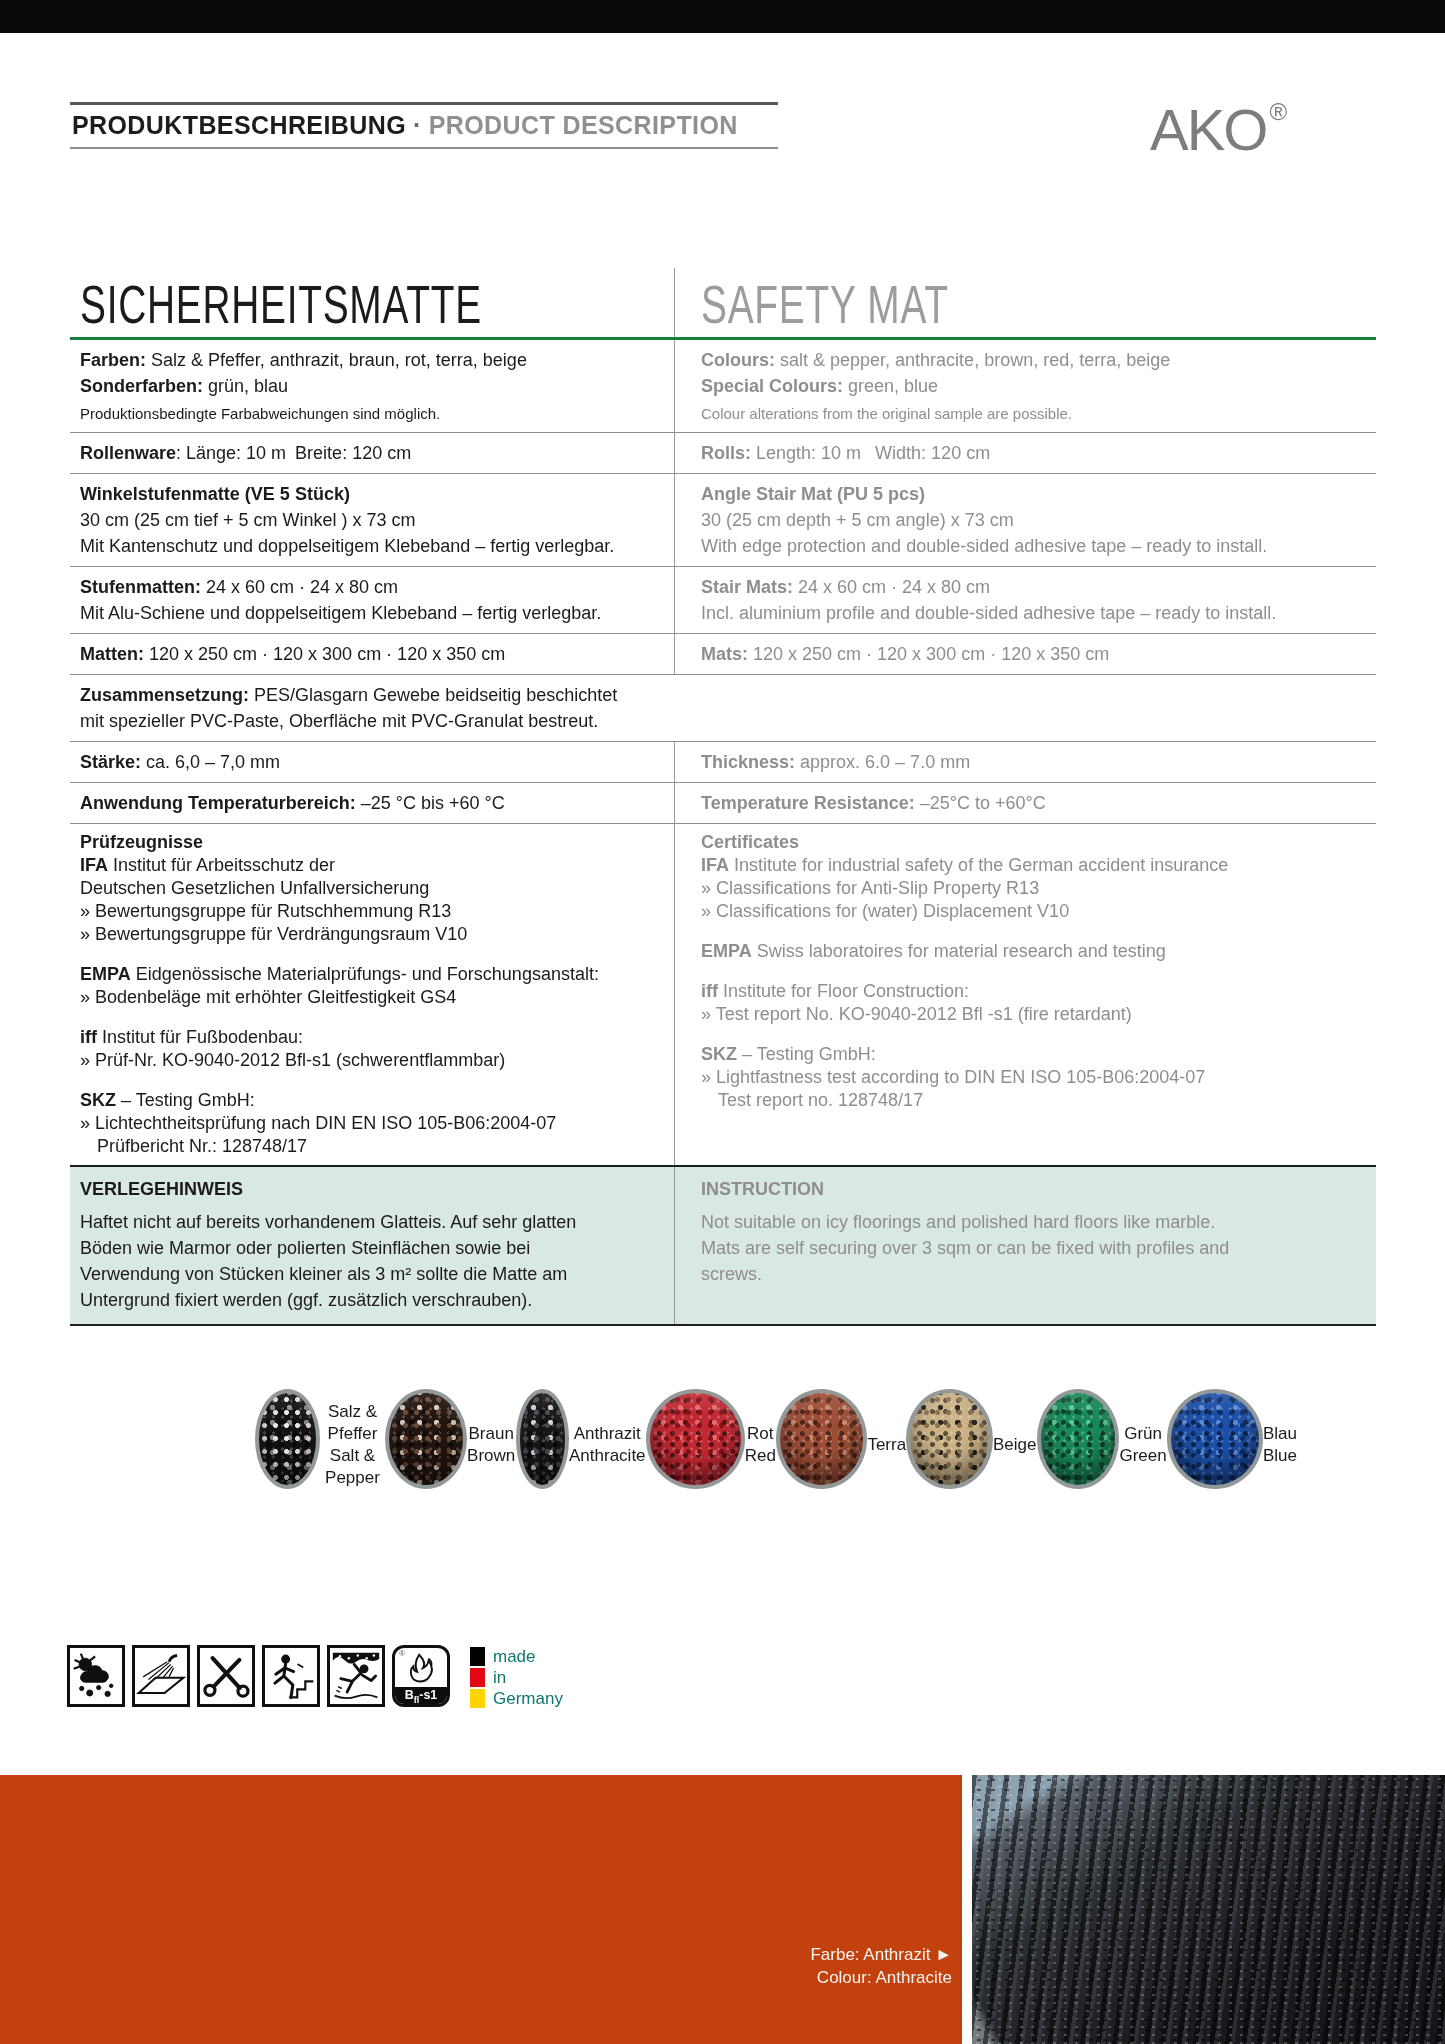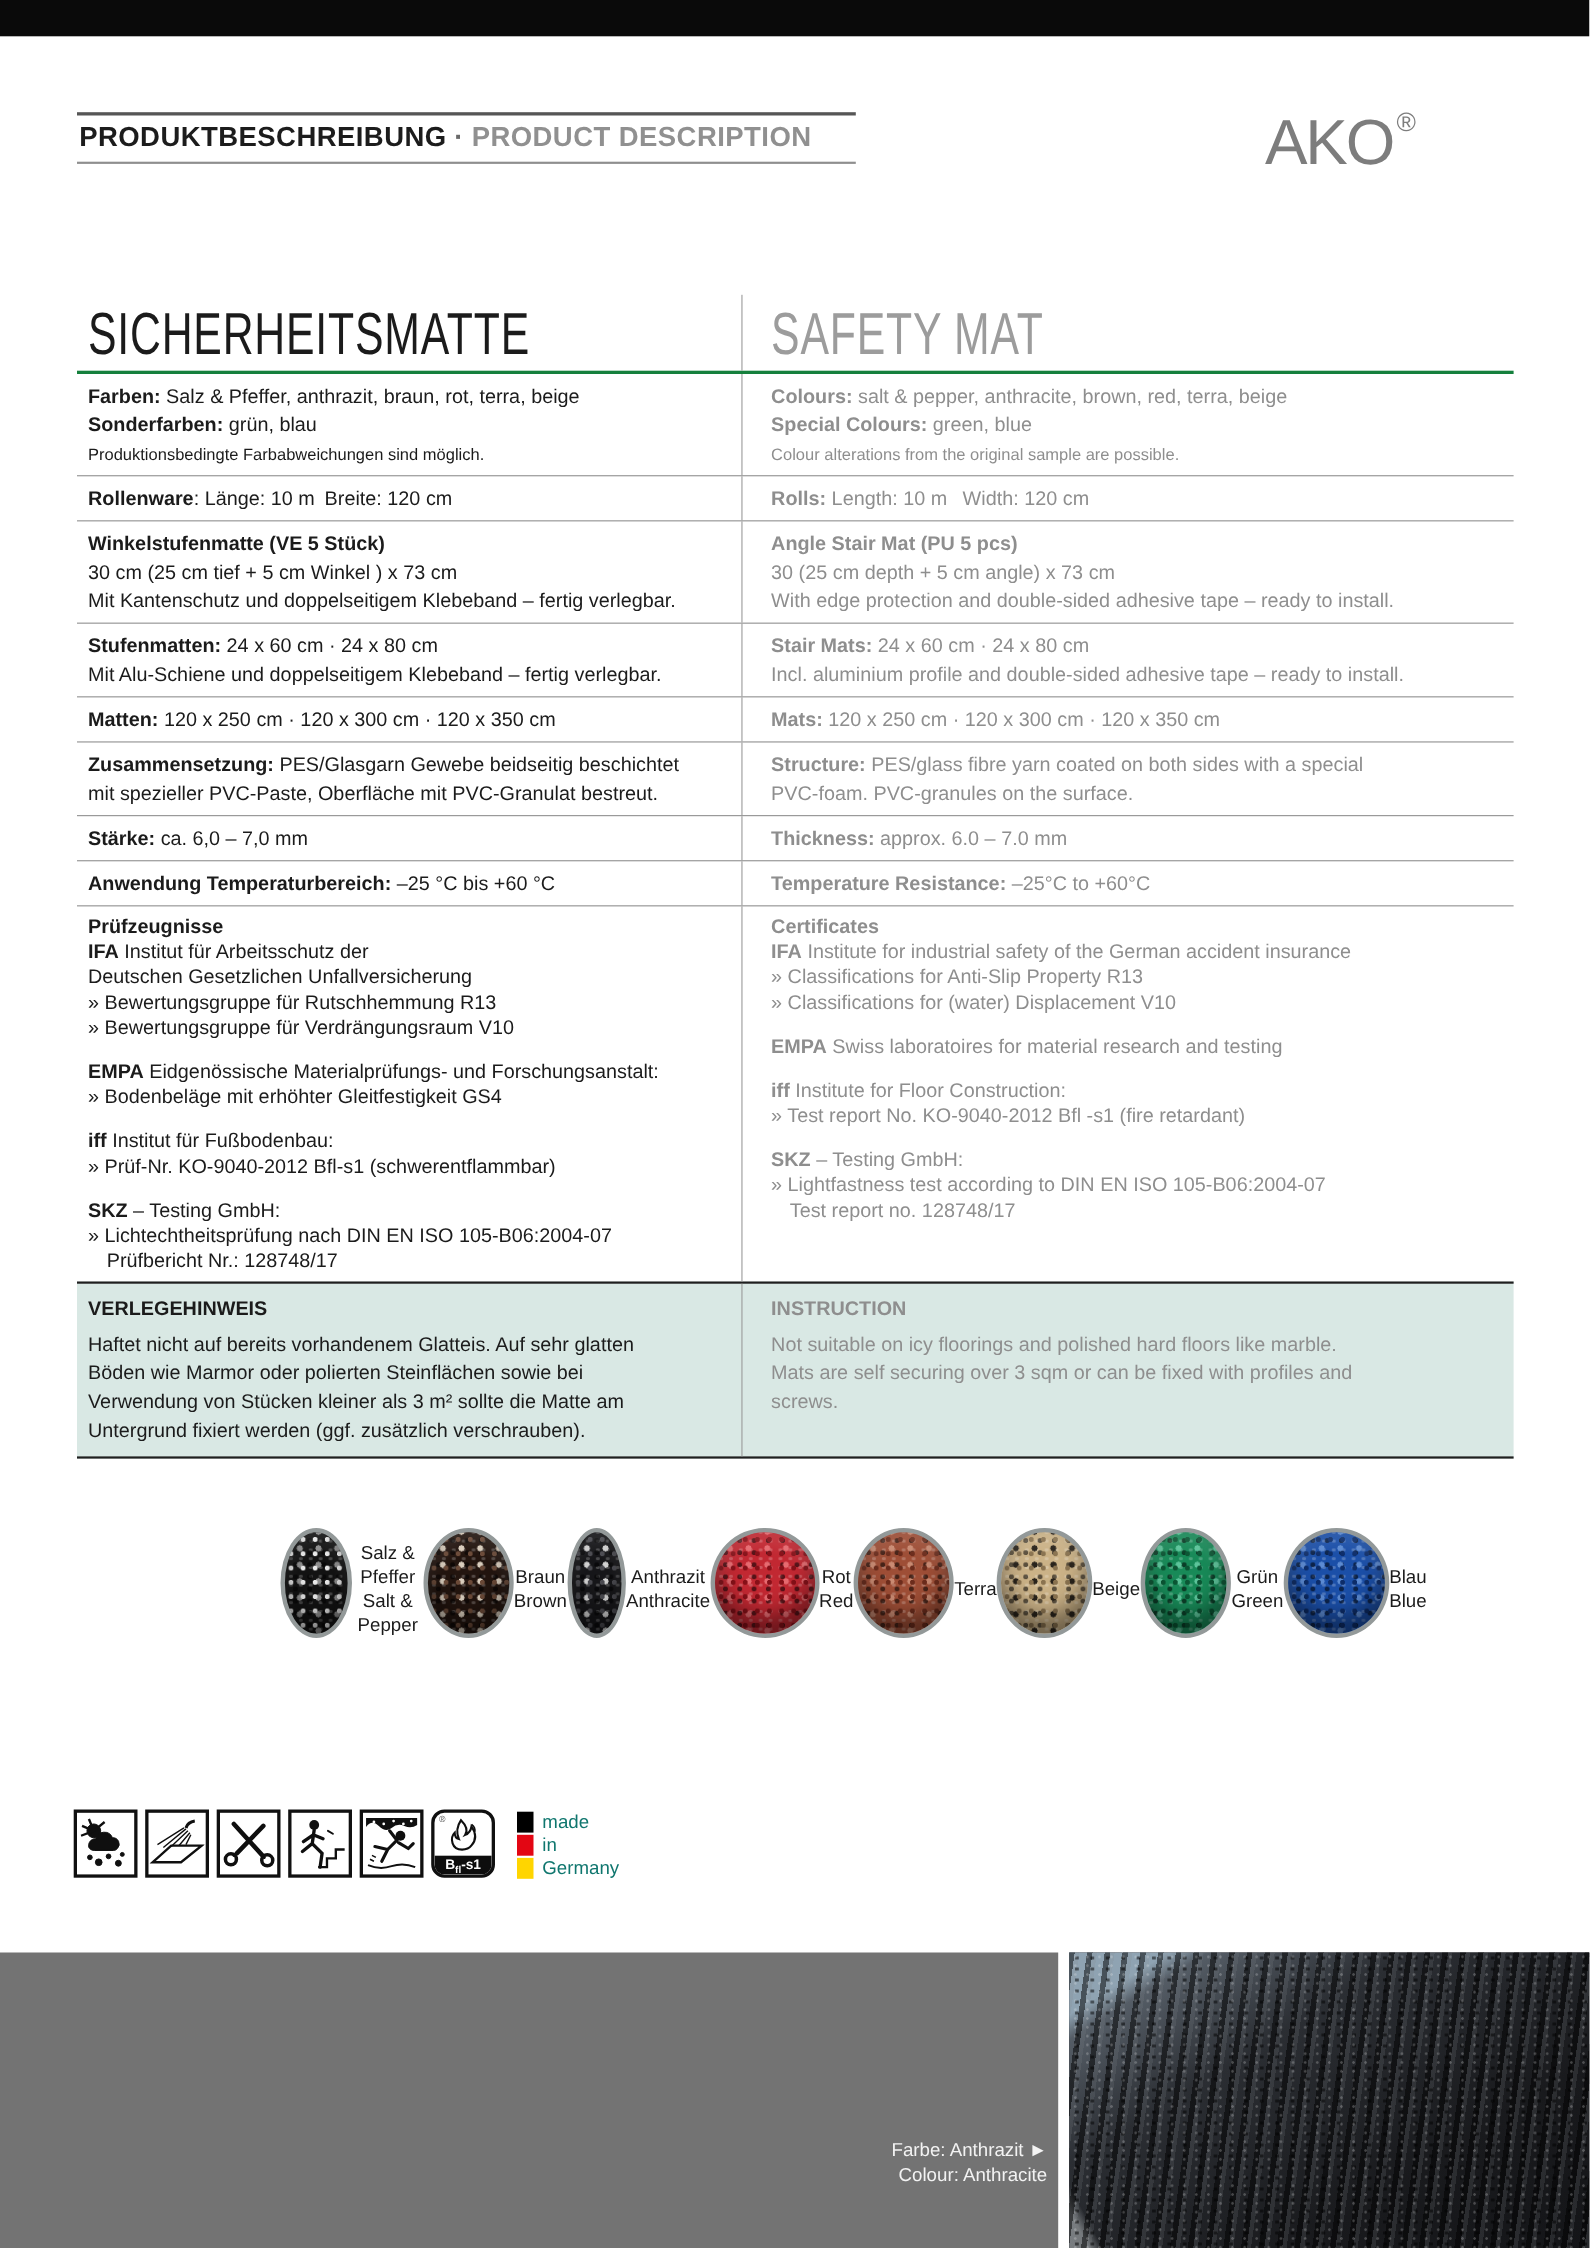--- a/index.html
+++ b/index.html
@@ -81,21 +81,21 @@
   .fire-band { position:absolute; bottom:0; left:0; right:0; height:17px; background:#0d0d0d;
     color:#fff; font-size:12.5px; font-weight:bold; text-align:center; line-height:16px; }
   .fire-band sub { font-size:9px; }
   .fire-reg { position:absolute; top:1px; left:4px; font-size:8px; color:#555; }
   .mig { margin-left:13px; display:flex; flex-direction:column; gap:1px; padding-top:1px; }
   .mig-row { display:flex; align-items:center; height:20px; }
   .mig-block { width:15px; height:19px; display:inline-block; flex:none; }
   .mig-word { font-size:17px; font-weight:normal; color:#0f766e; margin-left:8px; line-height:19px; }
 
   
-  .footer-gray { position:absolute; left:0; top:1775px; width:962px; height:269px; background:#737373; }
+  .footer-gray { position:absolute; left:0; top:1775px; width:962px; height:269px; background:#c2410c; }
   .caption { position:absolute; right:10px; top:168px; text-align:right; color:#f3f3f3; font-size:17px; line-height:23px; }
   .photo {
     position:absolute; left:972px; top:1775px; width:473px; height:269px;
     background-color:#1a1b1e;
     background-image:
       radial-gradient(rgba(255,255,255,.22) 1.3px, transparent 1.6px),
       radial-gradient(rgba(0,0,0,.5) 1.8px, transparent 2.1px),
       repeating-linear-gradient(98deg, rgba(0,0,0,.5) 0 5px, rgba(130,135,140,.18) 5px 9px, transparent 9px 16px),
       linear-gradient(62deg, rgba(126,130,133,.9) 0 3%, transparent 5%),
       linear-gradient(148deg, #8fa3b2 0%, #8fa3b2 10%, #555d66 14%, #2b2e33 34%, #191a1d 70%, #141518 100%);
@@ -177,24 +177,20 @@
           </div>
           <div class="cell en">
             <p><b>Mats:</b> 120 x 250 cm · 120 x 300 cm · 120 x 350 cm</p>
           </div>
         </div>
         <div class="row">
           <div class="cell de">
             <p><b>Zusammensetzung:</b> PES/Glasgarn Gewebe beidseitig beschichtet</p>
             <p>mit spezieller PVC-Paste, Oberfläche mit PVC-Granulat bestreut.</p>
           </div>
-          <div class="cell en">
-            <p><b>Structure:</b> PES/glass fibre yarn coated on both sides with a special</p>
-            <p>PVC-foam. PVC-granules on the surface.</p>
-          </div>
         </div>
         <div class="row">
           <div class="cell de">
             <p><b>Stärke:</b> ca. 6,0 – 7,0 mm</p>
           </div>
           <div class="cell en">
             <p><b>Thickness:</b> approx. 6.0 – 7.0 mm</p>
           </div>
         </div>
         <div class="row">

